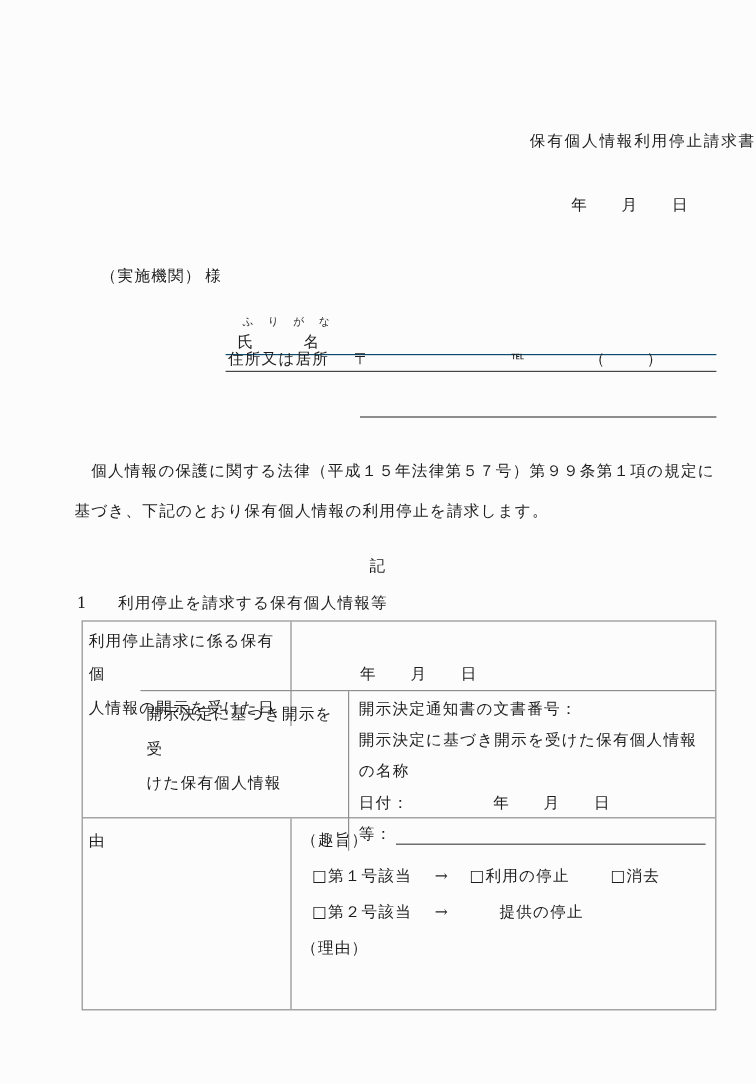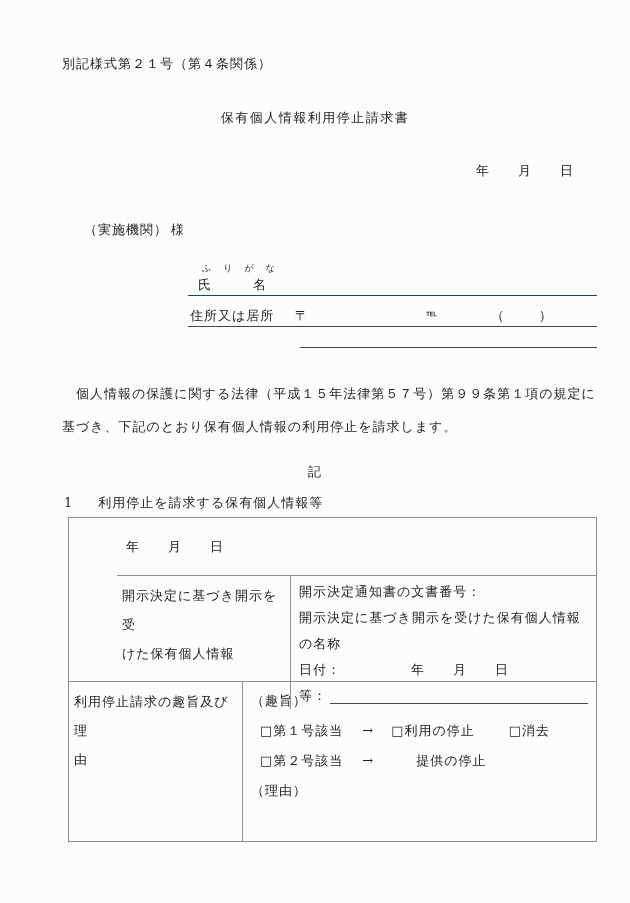--- a/index.html
+++ b/index.html
@@ -10,38 +10,38 @@
     background:#fcfcfc;
     font-family:"DejaVu Serif","Liberation Serif",serif;
     color:#1d1d1d;
     font-size:13px;
     letter-spacing:1px;
     overflow:hidden;
   }
   .abs { position:absolute; }
 
   .form-number { left:62px; top:55px; }
-  .doc-title   { left:0; top:109px; width:630px; text-align:center; letter-spacing:1.5px; }
+  .doc-title   { left:0; top:109px; width:630px; text-align:right; letter-spacing:1.5px; }
   .header-date { left:476px; top:162px; }
   .addressee   { left:84px; top:221px; }
   .addressee .honorific { margin-left:3px; }
 
   
   .furigana {
     left:202px; top:262px;
     font-size:9px; letter-spacing:12px; color:#2a2a2a;
   }
   .name-line {
     left:188px; top:276px; width:409px; height:19px;
     border-bottom:1px solid #0c4a6e;
   }
   .name-line .sei { margin-left:10px; }
   .name-line .mei { margin-left:41px; }
   .addr-line {
-    left:188px; top:307px; width:409px; height:19px;
+    left:188px; top:290px; width:409px; height:19px;
     border-bottom:1px solid #454545;
   }
   .addr-line span { position:absolute; top:0; }
   .addr-label  { left:2px; }
   .postal-mark { left:107px; }
   .tel-mark    { left:238px; }
   .tel-po      { left:303px; }
   .tel-pc      { left:351px; }
   .addr-line2 {
     left:300px; top:329px; width:297px; height:18px;
@@ -86,21 +86,20 @@
   .opt-choice1{ margin-left:17px; }
   .opt-choice2{ margin-left:34px; }
   .opt-result { margin-left:42px; }
   .checkbox { display:inline-block; }
 </style>
 </head>
 <body>
 
 <div class="page">
 
-  <div class="abs form-number">別記様式第２１号（第４条関係）</div>
 
   <div class="abs doc-title">保有個人情報利用停止請求書</div>
 
   <div class="abs header-date">年　　月　　日</div>
 
   <div class="abs addressee">
     <span>（実施機関）</span><span class="honorific">様</span>
   </div>
 
   <div class="abs furigana">ふりがな</div>
@@ -126,20 +125,24 @@
 
   <div class="abs ki-heading">記</div>
 
   <div class="abs section1">
     <span>1</span><span class="sec-title">利用停止を請求する保有個人情報等</span>
   </div>
 
   <div class="form-table">
 
     <div class="trow trow1">
+      <div class="tcell-l">
+        <div>利用停止請求に係る保有個</div>
+        <div>人情報の開示を受けた日</div>
+      </div>
       <div class="tcell-r">
         <div class="r1-date">年　　月　　日</div>
       </div>
     </div>
 
     <div class="trow trow2">
       <div class="tcell-l">
         <div>開示決定に基づき開示を受</div>
         <div>けた保有個人情報</div>
       </div>
@@ -151,21 +154,20 @@
         </div>
         <div class="t2-line t2-line4">
           <span>等：</span>
             <span class="fill-line"></span>
         </div>
       </div>
     </div>
 
     <div class="trow trow3">
       <div class="tcell-l">
-        <div>利用停止請求の趣旨及び理</div>
         <div>由</div>
       </div>
       <div class="tcell-r">
         <div class="t3-line">（趣旨）</div>
         <div class="t3-line">
           <span class="checkbox opt-box1">□</span><span>第１号該当</span><span class="opt-arrow">→</span><span class="checkbox opt-choice1">□</span><span>利用の停止</span><span class="checkbox opt-choice2">□</span><span>消去</span>
         </div>
         <div class="t3-line">
           <span class="checkbox opt-box1">□</span><span>第２号該当</span><span class="opt-arrow">→</span><span class="opt-result">提供の停止</span>
         </div>

